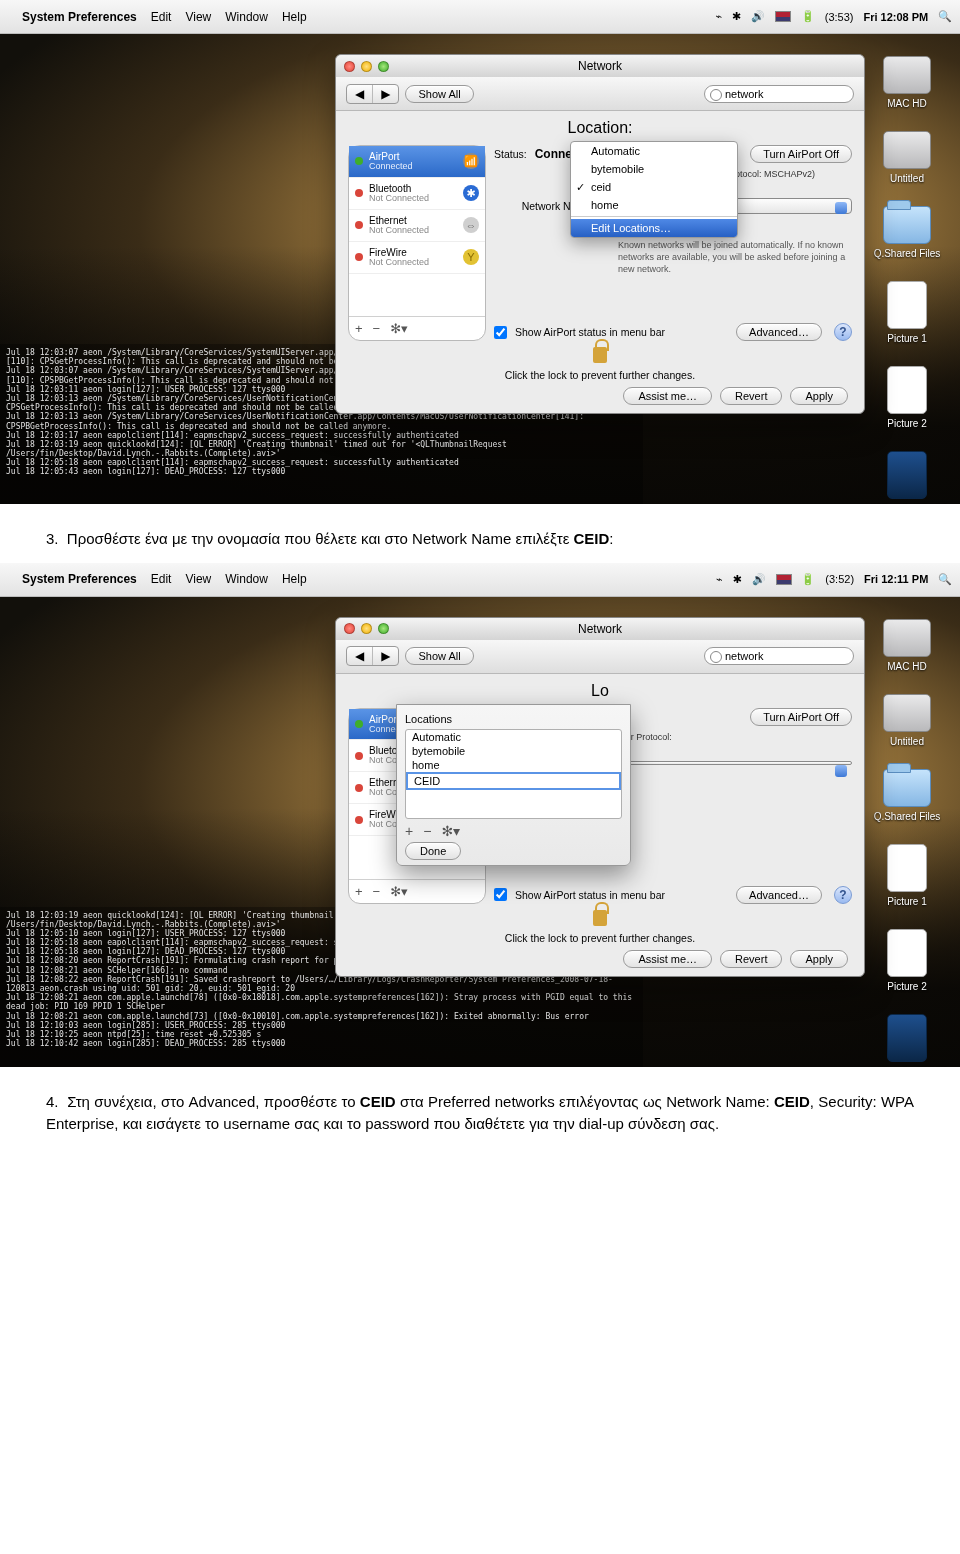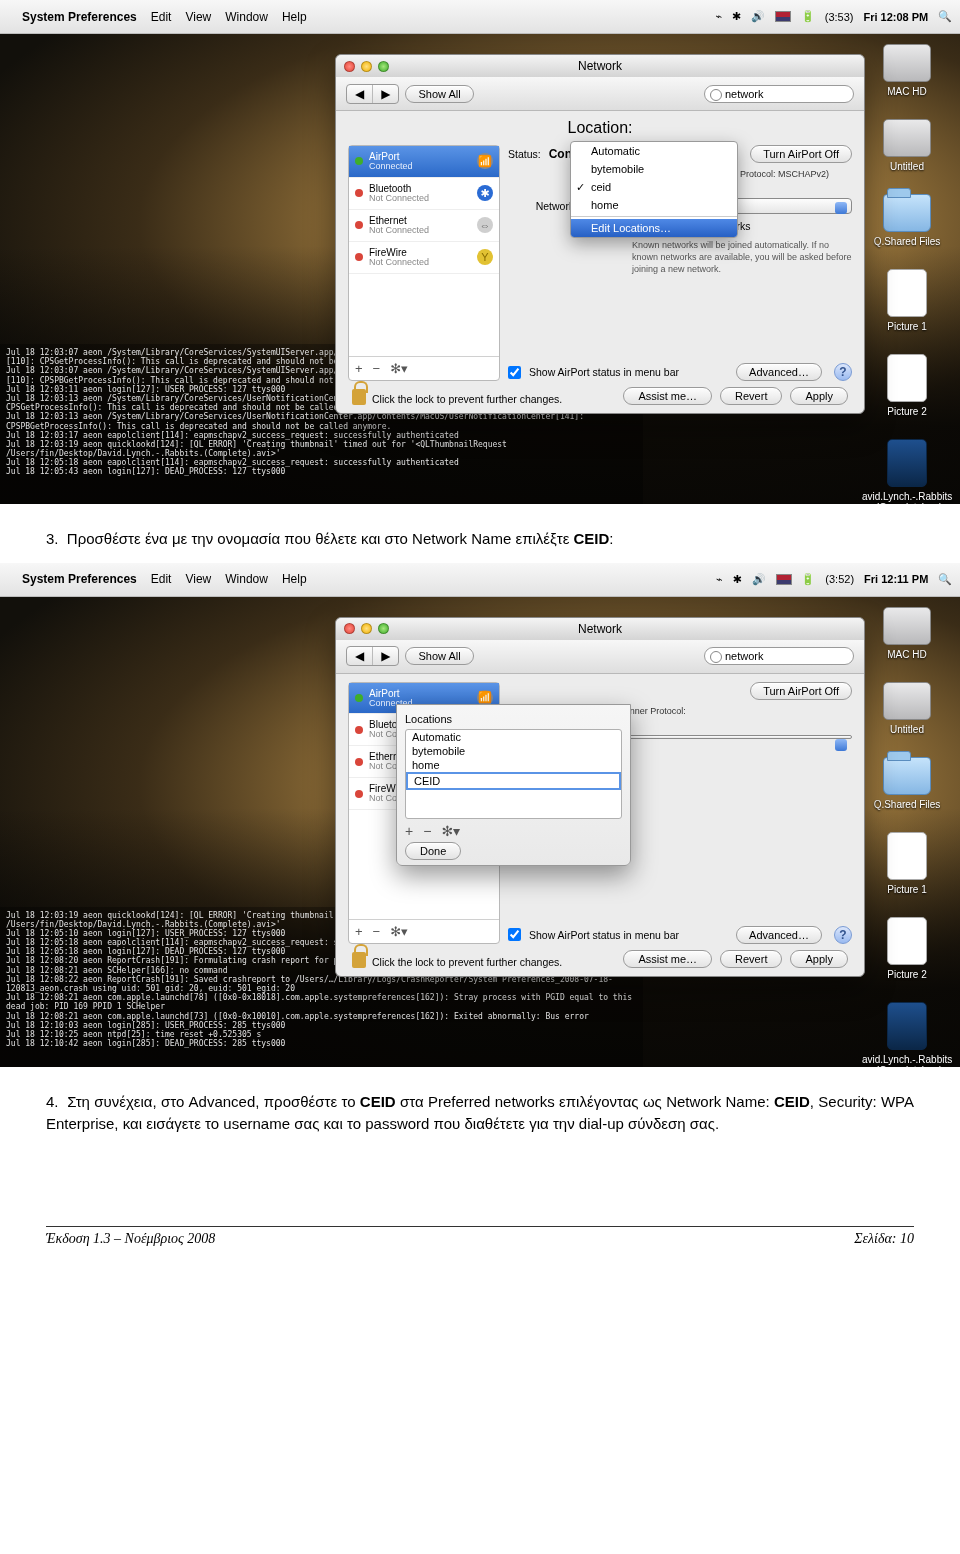--- a/index.html
+++ b/index.html
@@ -41,21 +41,21 @@
     height: 470px;
     background:
       radial-gradient(ellipse at 65% 40%, #f2d59a 0%, #a17c3f 25%, #3a2c17 55%, #12100b 80%);
     overflow: hidden;
   }
   .silhouette {
     position: absolute; bottom: 0; width: 100%; height: 55%;
     background: linear-gradient(transparent 0%, rgba(7,6,4,.9) 70%);
   }
   .icons-col {
-    position: absolute; right: 8px; top: 10px;
+    position: absolute; right: 8px; top: 22px;
     display: flex; flex-direction: column; align-items: center;
     gap: 22px;
   }
   .desk-icon { display: flex; flex-direction: column; align-items: center; width: 90px; }
   .desk-icon .body { width: 48px; height: 38px; border-radius: 5px; }
   .desk-icon.hd .body { background: linear-gradient(#e9e9ea,#b9b9bb); border:1px solid #888; }
   .desk-icon.folder .body {
     background: linear-gradient(#c5e3fb,#86b7e4);
     border:1px solid #5a8dbf; border-radius: 4px 4px 6px 6px;
     position: relative;
@@ -134,21 +134,21 @@
   }
   .popup::after{
     content:""; position:absolute; right:4px; top:3px; width:12px; height:12px;
     background:linear-gradient(#8fb8f6,#3d78d6); border-radius:3px;
   }
   .popup .arrows{
     position:absolute; right:7px; top:4px; font-size:8px; color:#fff; line-height:4px;
   }
   .split { flex:1; display:flex; gap:8px; }
   .sidebar {
-    width:152px; border:1px solid #b9b9b9; background:#fff; border-radius:4px;
+    width:138px; border:1px solid #b9b9b9; background:#fff; border-radius:12px;
     display:flex; flex-direction:column;
   }
   .svc { padding:5px 6px; border-bottom:1px solid #eee; display:flex; gap:6px; align-items:center;}
   .svc.sel{ background:linear-gradient(#5a94e6,#2b69c8); color:#fff;}
   .svc .dot{ width:8px; height:8px; border-radius:50%; }
   .dot.green{background:#3fae2a;}
   .dot.red{background:#d9453a;}
   .svc .info{ font-size:10px; line-height:1.1;}
   .svc .info .sub{ font-size:9px; color:#888;}
   .svc.sel .info .sub{ color:#e6eefc;}
@@ -173,21 +173,21 @@
   .bottombar{
     margin-top:auto; display:flex; align-items:center; gap:8px;
   }
   .helpbtn{
     width:18px; height:18px; border-radius:50%;
     background:linear-gradient(#dbe6fb,#9abaf0); border:1px solid #7a9bd4;
     color:#33548f; font-weight:bold; font-size:12px;
     display:flex; align-items:center; justify-content:center;
     margin-left:4px;
   }
-  .lockrow { display:flex; align-items:flex-end; gap:6px; padding:6px 4px 2px; font-size:10.5px;}
+  .lockrow { display:flex; align-items:center; gap:6px; padding:6px 4px 2px; font-size:10.5px;flex-direction:column;}
   .lockrow .lockicon{ width:14px; height:16px; background:#d4a339; border-radius:2px; position:relative;}
   .lockrow .lockicon::before{content:""; position:absolute; top:-8px; left:2px; width:10px; height:10px; border:2px solid #d4a339; border-bottom:none; border-radius:6px 6px 0 0;}
   .btnrow{ margin-left:auto; display:flex; gap:8px;}
   .aquabtn{
     border:1px solid #9a9a9a; border-radius:11px; padding:2px 14px;
     background:linear-gradient(#fdfdfd,#e3e3e3); font-size:11px;
     box-shadow: inset 0 1px 0 #fff;
   }
   
   .locmenu{
@@ -515,20 +515,23 @@
           <div class="li editing">CEID</div>
         </div>
         <div class="ftr">
           <span>+</span>
           <span>−</span>
           <span>✻▾</span>
         </div>
         <div class="done"><span class="aquabtn">Done</span></div>
       </div>
 
+      <div class="locrow">
+          <label>Lo</label>
+        </div>
 
       <div class="split">
         <div class="sidebar">
           <div class="svc sel">
             <span class="dot green"></span>
             <div class="info">
                 <div>AirPort</div>
                 <div class="sub">Connected</div>
               </div>
             <div class="ic" style="background:#8b8b8b">📶</div>
@@ -600,17 +603,13 @@
       </div>
     </div>
   </div>
 </div>
 
 <div class="page">
   <p class="bodytext">
     <span>4.</span>&nbsp;&nbsp;<span>Στη συνέχεια, στο Advanced, προσθέστε το </span><b>CEID</b><span> στα Preferred networks επιλέγοντας ως Network Name: </span><b>CEID</b><span>, Security: WPA Enterprise, και εισάγετε το username σας και το password που διαθέτετε για την dial-up σύνδεση σας.</span>
   </p>
 
-  <div class="docfooter">
-    <span>Έκδοση 1.3 – Νοέμβριος 2008</span>
-    <span>Σελίδα: 10</span>
-  </div>
 </div>
 
 </body></html>

